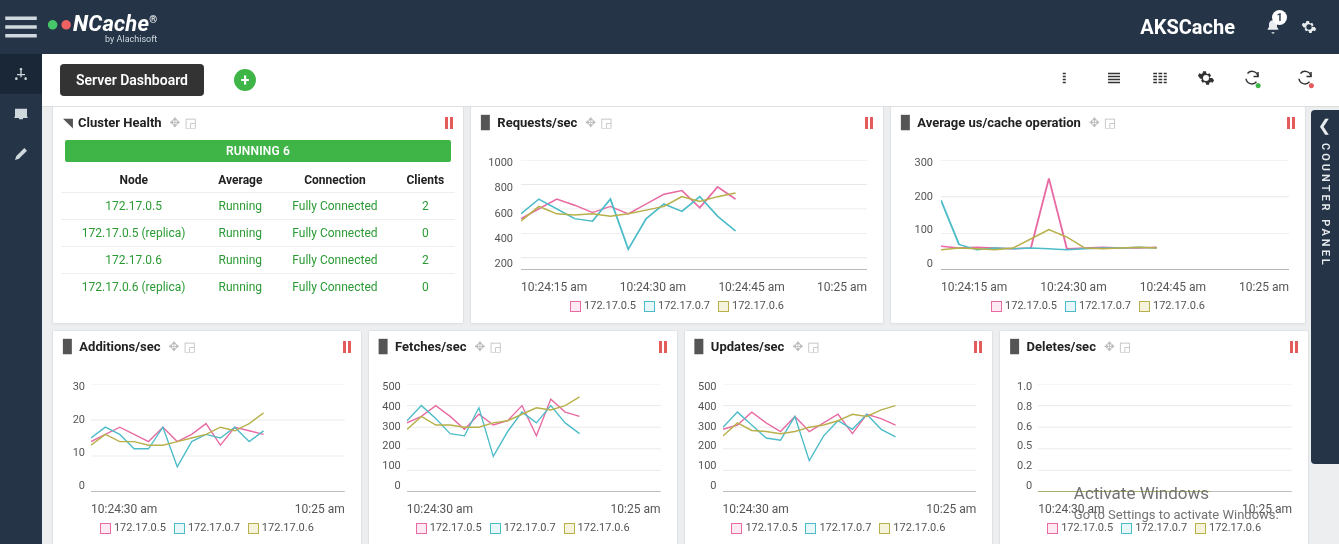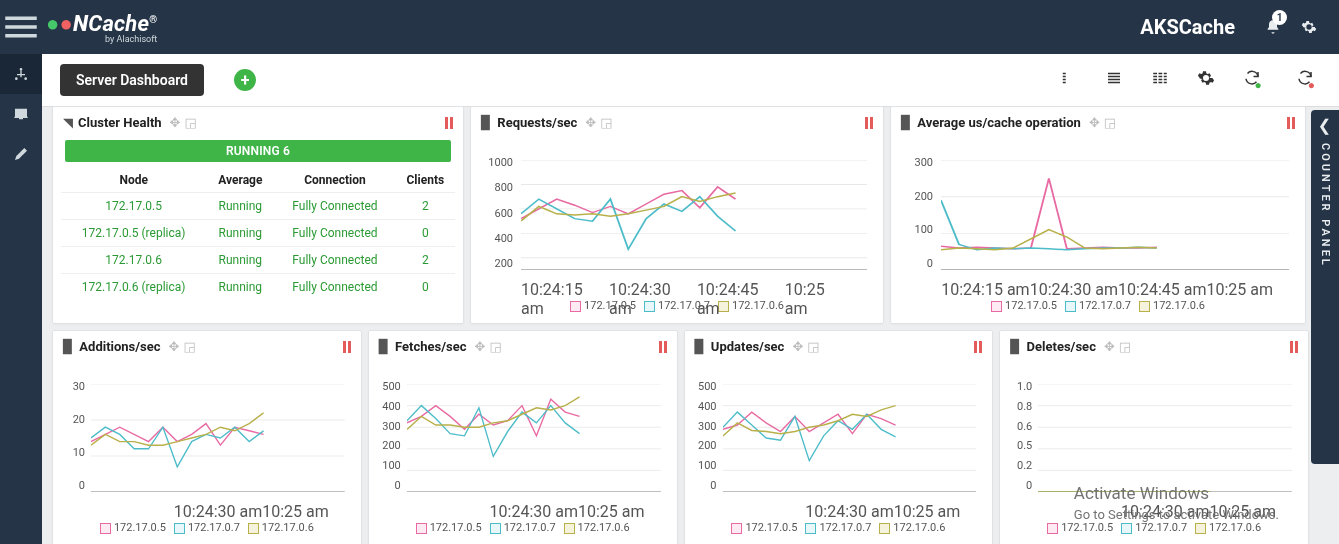--- a/index.html
+++ b/index.html
@@ -89,21 +89,21 @@
 .yaxis.compact { width:24px;}
 .yaxis div { text-align:right; padding-right:4px;}
 .plot { position:absolute; left:38px; right:4px; top:4px; bottom:24px;}
 .plot.compact { left:26px;}
 .plot .grid line { stroke:#e8e8e8; stroke-width:1;}
 .plot .axis-x { stroke:#777; stroke-width:1;}
 .series-5 { stroke:#e86aa2; stroke-width:1.6; fill:none;}
 .series-6 { stroke:#b8b04a; stroke-width:1.6; fill:none;}
 .series-7 { stroke:#4dbcc9; stroke-width:1.6; fill:none;}
 
-.xaxis { position:absolute; left:38px; right:20px; bottom:0; height:14px; display:flex; justify-content:flex-end; font-size:16px; color:#555; }
+.xaxis { position:absolute; left:38px; right:4px; bottom:0; height:14px; display:flex; justify-content:space-between; font-size:12px; color:#555; }
 .xaxis.compact { left:26px;}
 .legend { display:flex; gap:8px; justify-content:center; padding:5px 0 3px 0; font-size:11px; color:#555;}
 .legend .sw { width:11px; height:11px; display:inline-block; margin-right:3px; border:1px solid; vertical-align:middle;}
 .legend .sw.s5{border-color:#e86aa2;background:#fdeaf2;}
 .legend .sw.s7{border-color:#4dbcc9;background:#e8f8fa;}
 .legend .sw.s6{border-color:#b8b04a;background:#f5f3dc;}
 
 .right-panel { position:absolute; right:0; top:110px; bottom:80px; width:28px;
   background:#253547; color:#e8ecef; display:flex; flex-direction:column; align-items:center; padding:6px 0;
   border-radius:4px 0 0 4px; letter-spacing:1px; cursor:pointer;

